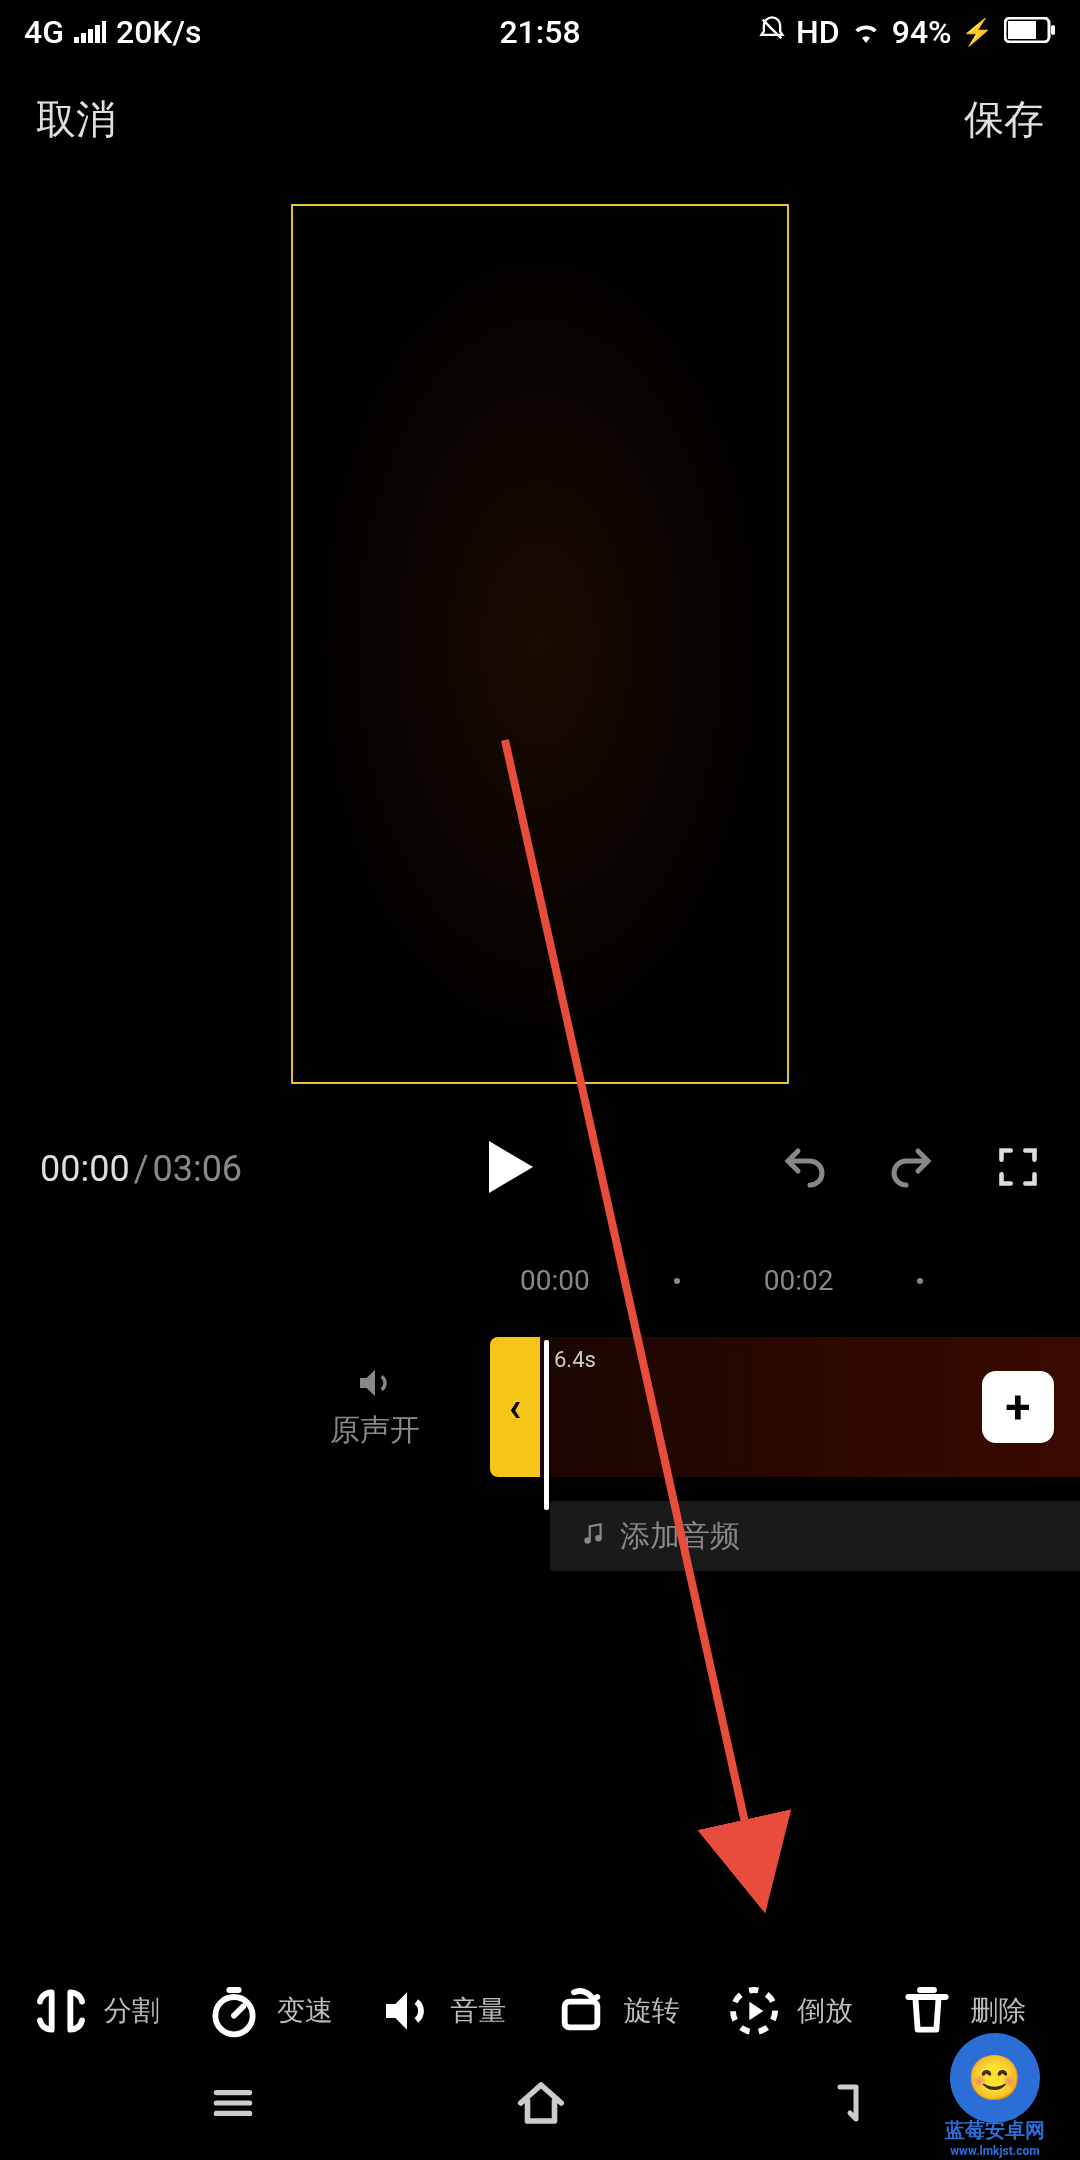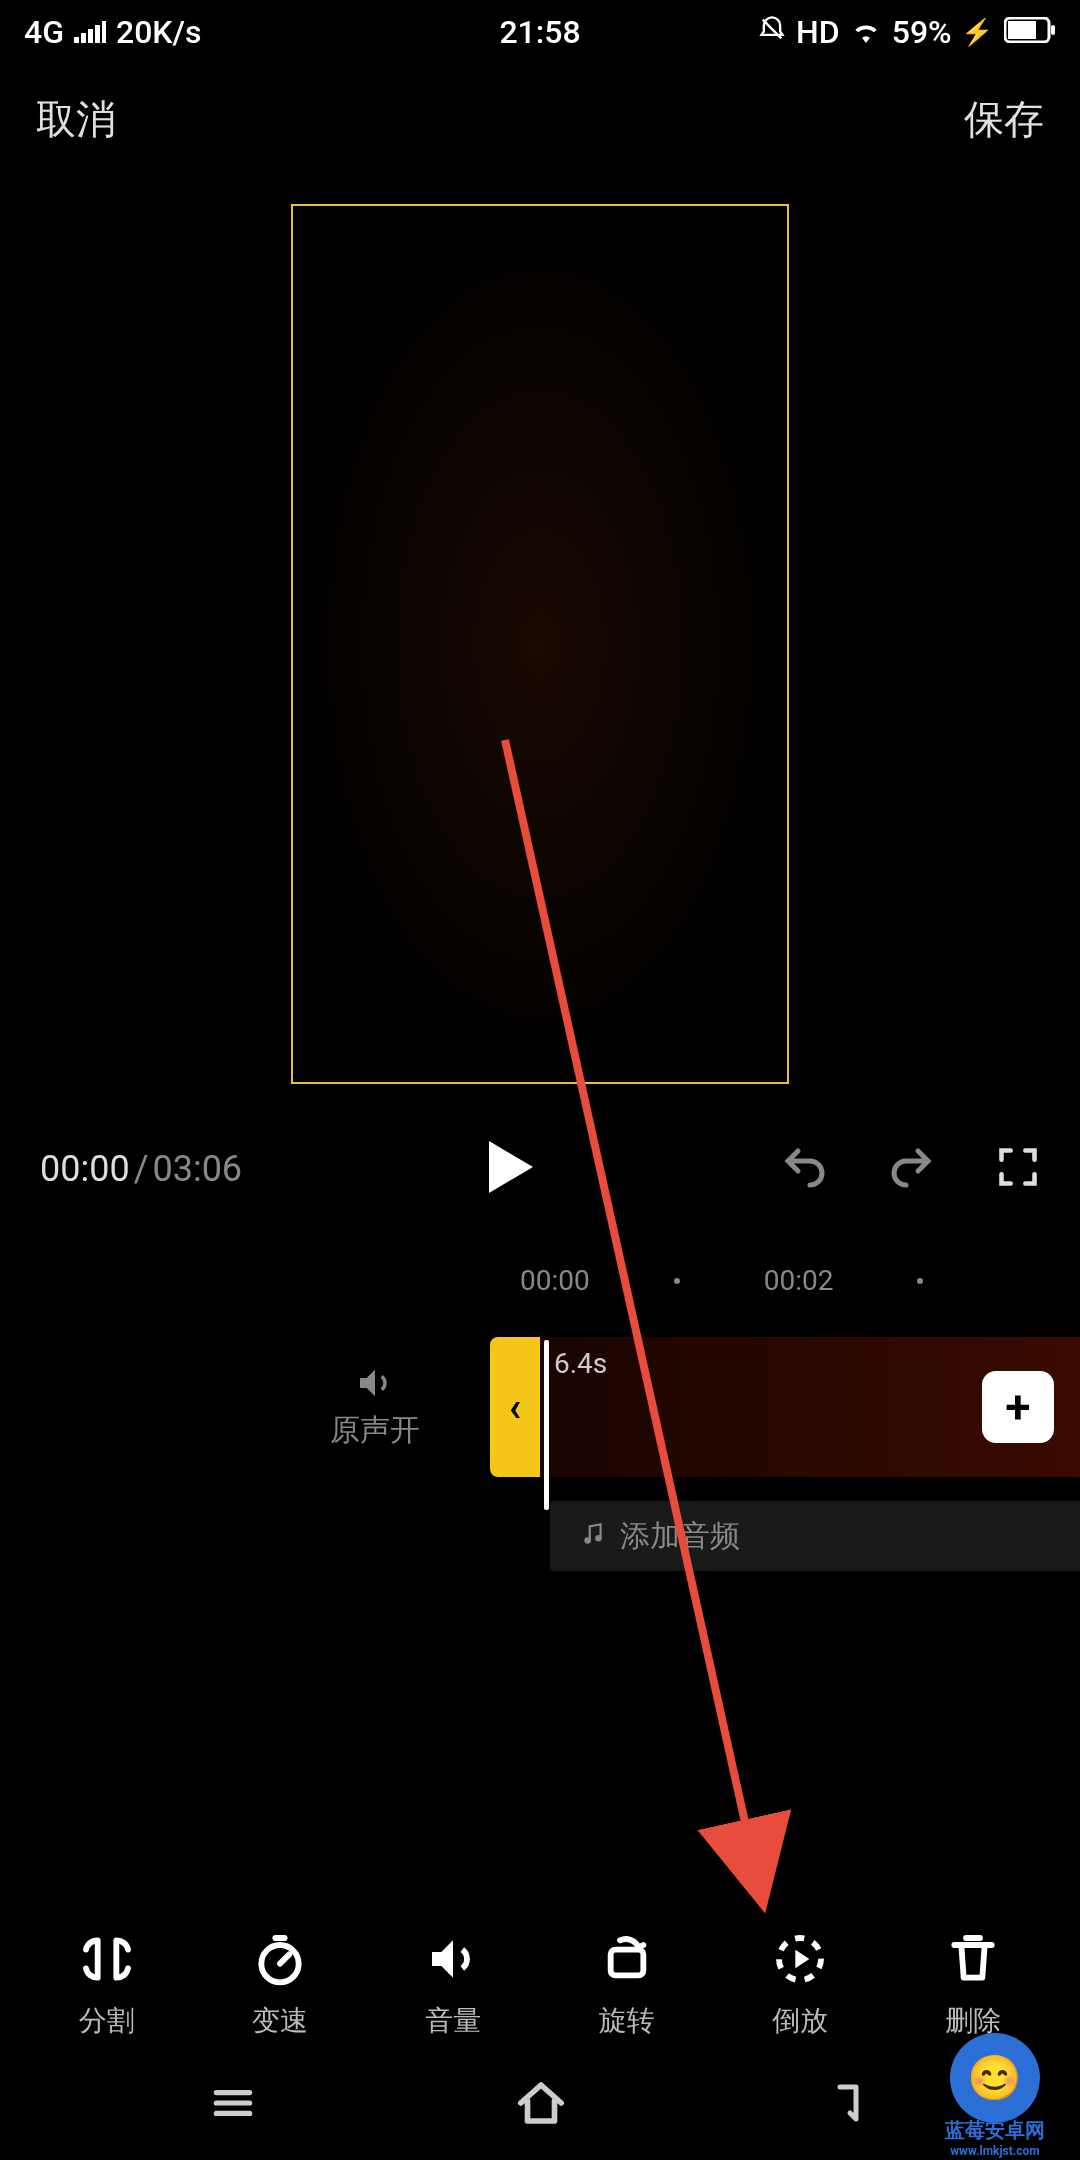--- a/index.html
+++ b/index.html
@@ -107,21 +107,21 @@
   }
   .clip-track {
     flex: 1;
     height: 140px;
     background: linear-gradient(to right, #1a0500 0%, #2a0800 50%, #3a0a00 100%);
     position: relative;
     display: flex;
     align-items: flex-start;
     padding: 10px 14px;
   }
-  .clip-duration { font-size: 28px; color: #ccc; }
+  .clip-duration { font-size: 22px; color: #ccc; }
   .playhead {
     position: absolute;
     left: 544px;
     top: 1340px;
     width: 5px;
     height: 170px;
     background: #fff;
     border-radius: 2px;
   }
   .add-btn {
@@ -163,21 +163,21 @@
     position: absolute;
     bottom: 120px;
     left: 0;
     right: 0;
     display: flex;
     justify-content: space-around;
     padding: 0 20px;
   }
   .tool {
     display: flex;
-    flex-direction: column;
+    flex-direction: row;
     align-items: center;
     gap: 14px;
     width: 150px;
   }
   .tool-icon {
     width: 58px;
     height: 58px;
     display: flex;
     align-items: center;
     justify-content: center;
@@ -260,21 +260,21 @@
       <svg width="28" height="28" viewBox="0 0 24 24">
           <path d="M12 2a7 7 0 0 0-7 7v5l-2 3h18l-2-3V9a7 7 0 0 0-7-7z M4 4l16 16" stroke="#fff" stroke-width="2" fill="none"></path>
         </svg>
     </span>
     <span>HD</span>
     <span>
       <svg width="32" height="24" viewBox="0 0 24 18">
           <path d="M12 18l-3-4a5 5 0 0 1 6 0zM4 8a12 12 0 0 1 16 0l-2 2a9 9 0 0 0-12 0z" fill="#fff"></path>
         </svg>
     </span>
-    <span>59%</span>
+    <span>94%</span>
     <span style="font-size:26px;">⚡</span>
     <span>
       <svg width="52" height="26" viewBox="0 0 52 26">
           <rect x="1" y="1" width="44" height="24" rx="5" stroke="#fff" stroke-width="3" fill="none"></rect>
           <rect x="4" y="4" width="28" height="18" fill="#fff"></rect>
           <rect x="47" y="8" width="4" height="10" rx="2" fill="#fff"></rect>
         </svg>
     </span>
   </div>
 </div>

